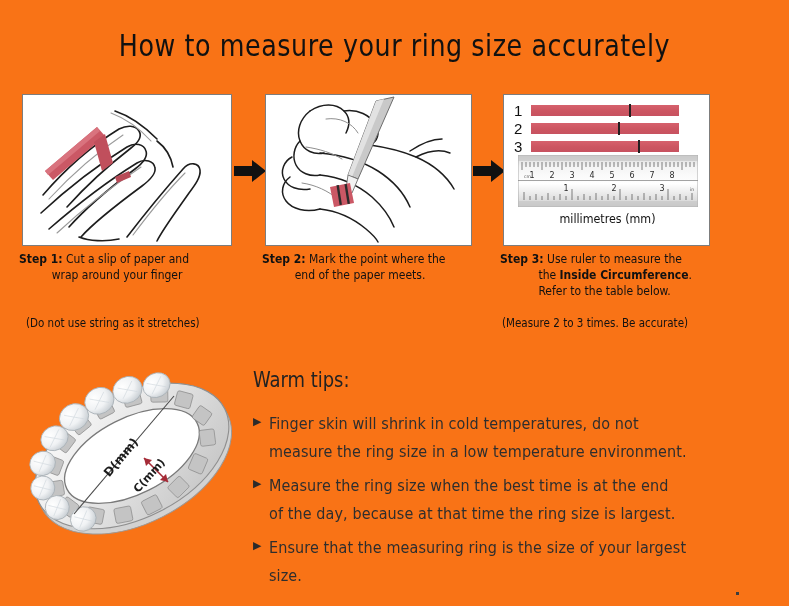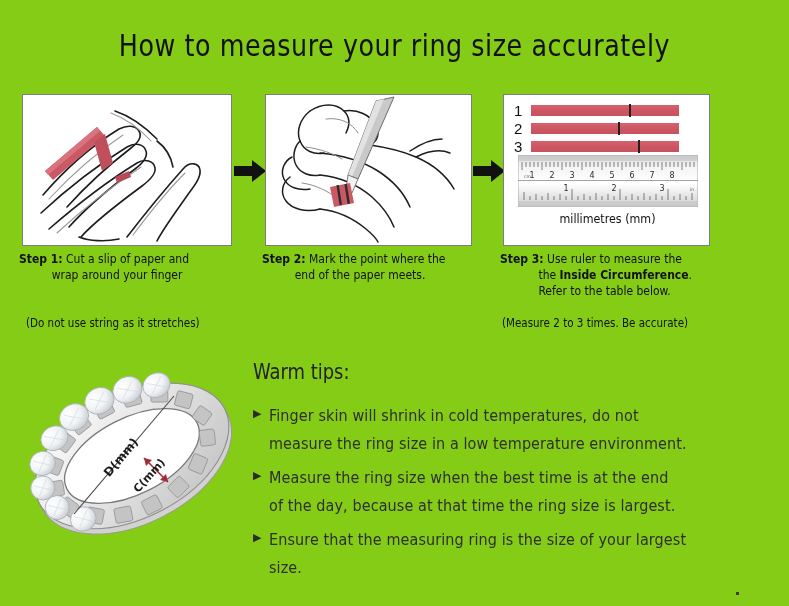--- a/index.html
+++ b/index.html
@@ -11,21 +11,21 @@
     width: 789px;
     height: 606px;
     position: relative;
     overflow: hidden;
     font-family: "DejaVu Sans", sans-serif;
     color: #1a1a1a;
   }
   .page {
     position: absolute;
     inset: 0;
-    background: #84cc16;
+    background: #f97316;
   }
 
   
   .title {
     position: absolute;
     left: 0;
     top: 28px;
     width: 789px;
     text-align: center;
     font-family: "DejaVu Sans Condensed", "Liberation Sans Narrow", "Liberation Sans", sans-serif;
@@ -137,21 +137,21 @@
     left: 16px;
     top: 352px;
     width: 232px;
     height: 212px;
   }
 
   
   #tips {
     position: absolute;
     left: 253px;
-    top: 360px;
+    top: 368px;
     width: 520px;
   }
   .tips-title {
     font-family: "DejaVu Sans Condensed", "Liberation Sans Narrow", "Liberation Sans", sans-serif;
     font-size: 21px;
     color: #222;
     margin: 0 0 18px 0;
     transform: scaleX(0.95);
     transform-origin: left center;
   }

